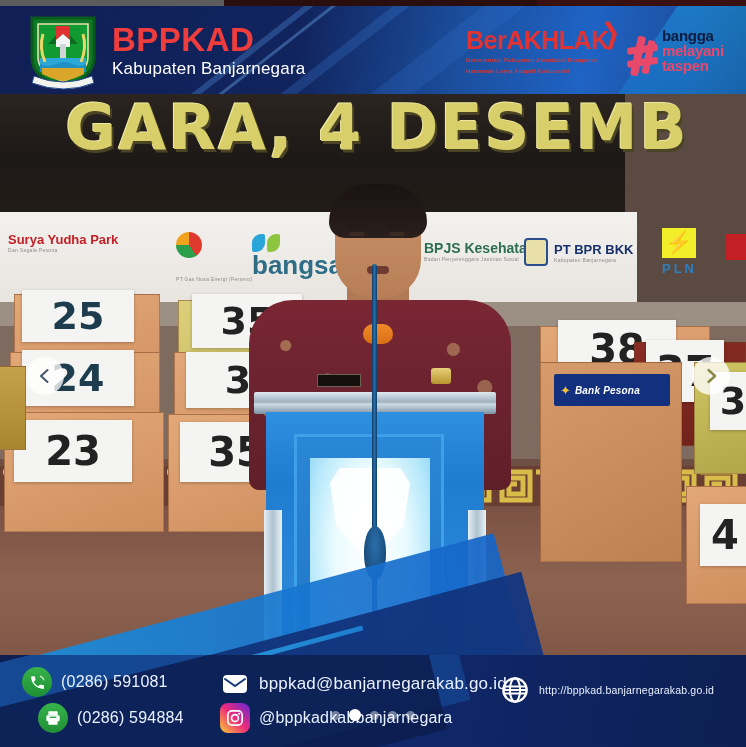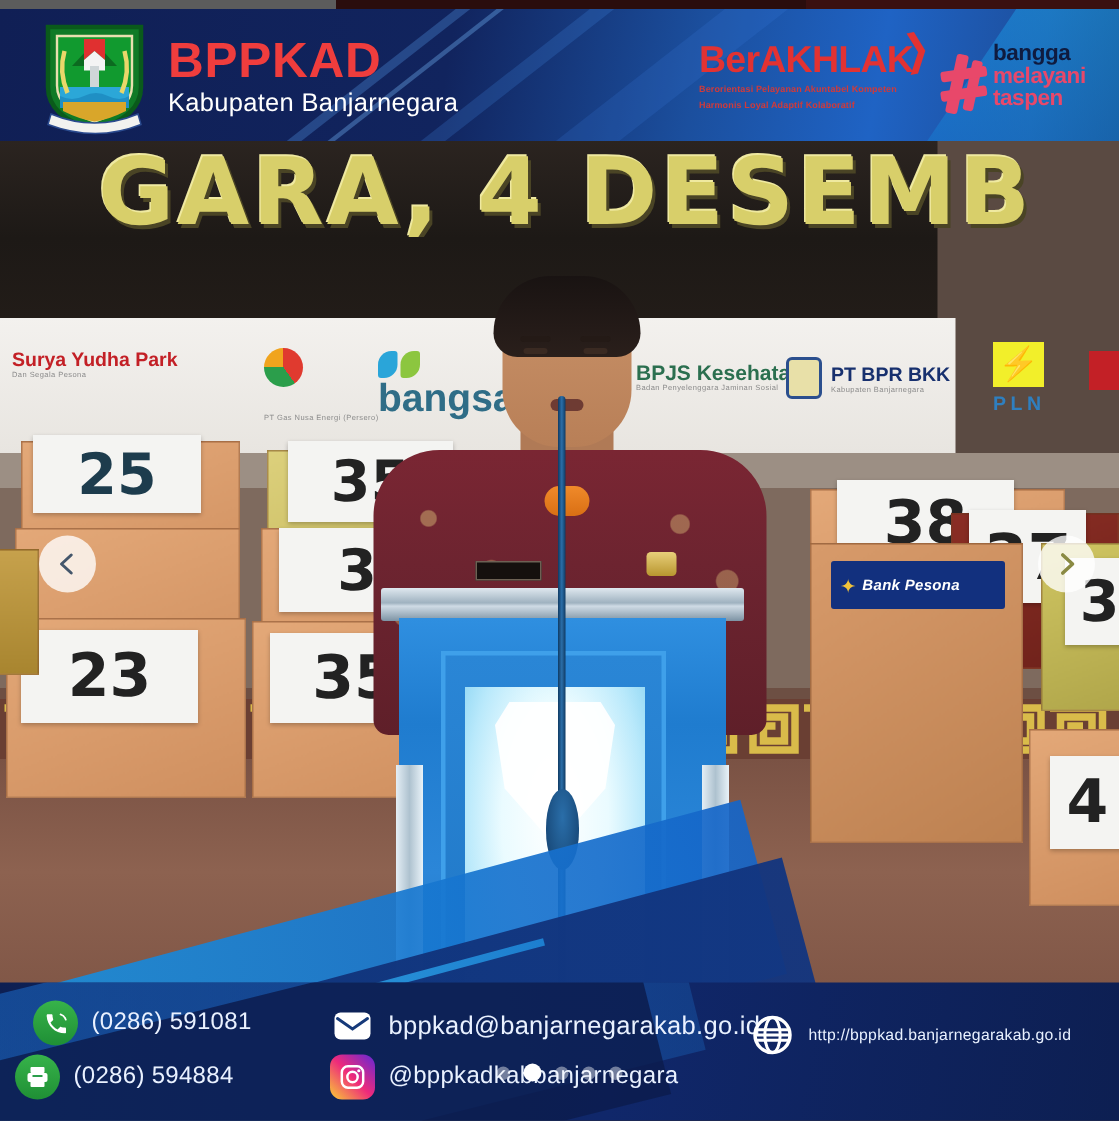--- a/index.html
+++ b/index.html
@@ -366,20 +366,21 @@
             <path d="M3 6 H38 V34 H10 V12 H31 V28 H17 V18 H25" stroke="#d9bb4a" stroke-width="5" fill="none"></path>
           </svg>
       </div>
     </div>
 
     <div class="floor"></div>
 
     <div class="box" style="left:14px;top:200px;width:146px;height:112px;"></div>
     <div class="box-tag" style="left:22px;top:196px;width:112px;height:52px;font-size:38px;">25</div>
     <div class="box" style="left:10px;top:258px;width:150px;height:110px;"></div>
+    <div class="box-tag" style="left:22px;top:256px;width:112px;height:56px;font-size:38px;">24</div>
     <div class="box" style="left:4px;top:318px;width:160px;height:120px;"></div>
     <div class="box-tag" style="left:14px;top:326px;width:118px;height:62px;font-size:40px;color:#222;">23</div>
     <div class="box" style="left:-10px;top:272px;width:36px;height:84px;background:linear-gradient(180deg,#c6a14c,#a8852f);"></div>
 
     <div class="box" style="left:178px;top:206px;width:140px;height:98px;background:linear-gradient(160deg,#dcd07c,#c4b659);"></div>
     <div class="box-tag" style="left:192px;top:200px;width:110px;height:54px;font-size:38px;color:#222;">35</div>
     <div class="box" style="left:174px;top:258px;width:146px;height:106px;"></div>
     <div class="box-tag" style="left:186px;top:258px;width:104px;height:56px;font-size:38px;color:#222;">3</div>
     <div class="box" style="left:168px;top:320px;width:156px;height:118px;"></div>
     <div class="box-tag" style="left:180px;top:328px;width:112px;height:60px;font-size:40px;color:#222;">35</div>
@@ -452,21 +453,21 @@
     <div class="ft-row" style="left:22px;top:12px;">
       <span class="ft-ico ico-green">
         <svg width="17" height="17" viewBox="0 0 24 24">
             <path d="M6.6 10.8c1.4 2.8 3.8 5.2 6.6 6.6l2.2-2.2c.3-.3.7-.4 1.1-.2 1.2.4 2.4.6 3.7.6.6 0 1 .4 1 1V20c0 .6-.4 1-1 1C10.6 21 3 13.4 3 4c0-.6.4-1 1-1h3.5c.6 0 1 .4 1 1 0 1.3.2 2.5.6 3.7.1.4 0 .8-.2 1.1l-2.3 2z" fill="#fff"></path>
             <path d="M16 3.2a7.6 7.6 0 0 1 5 5" stroke="#fff" stroke-width="1.6" fill="none" stroke-linecap="round"></path>
           </svg>
       </span>
       <span class="ft-txt">(0286) 591081</span>
     </div>
 
-    <div class="ft-row" style="left:10px;top:48px;">
+    <div class="ft-row" style="left:38px;top:48px;">
       <span class="ft-ico ico-green">
         <svg width="16" height="16" viewBox="0 0 24 24">
             <rect x="5" y="2" width="14" height="6" rx="1" fill="#fff"></rect>
             <rect x="2" y="8" width="20" height="9" rx="2" fill="#fff"></rect>
             <rect x="5" y="16" width="14" height="6" rx="1" fill="#fff"></rect>
             <rect x="7" y="10" width="10" height="2" fill="#2b9e4b"></rect>
           </svg>
       </span>
       <span class="ft-txt">(0286) 594884</span>
     </div>

